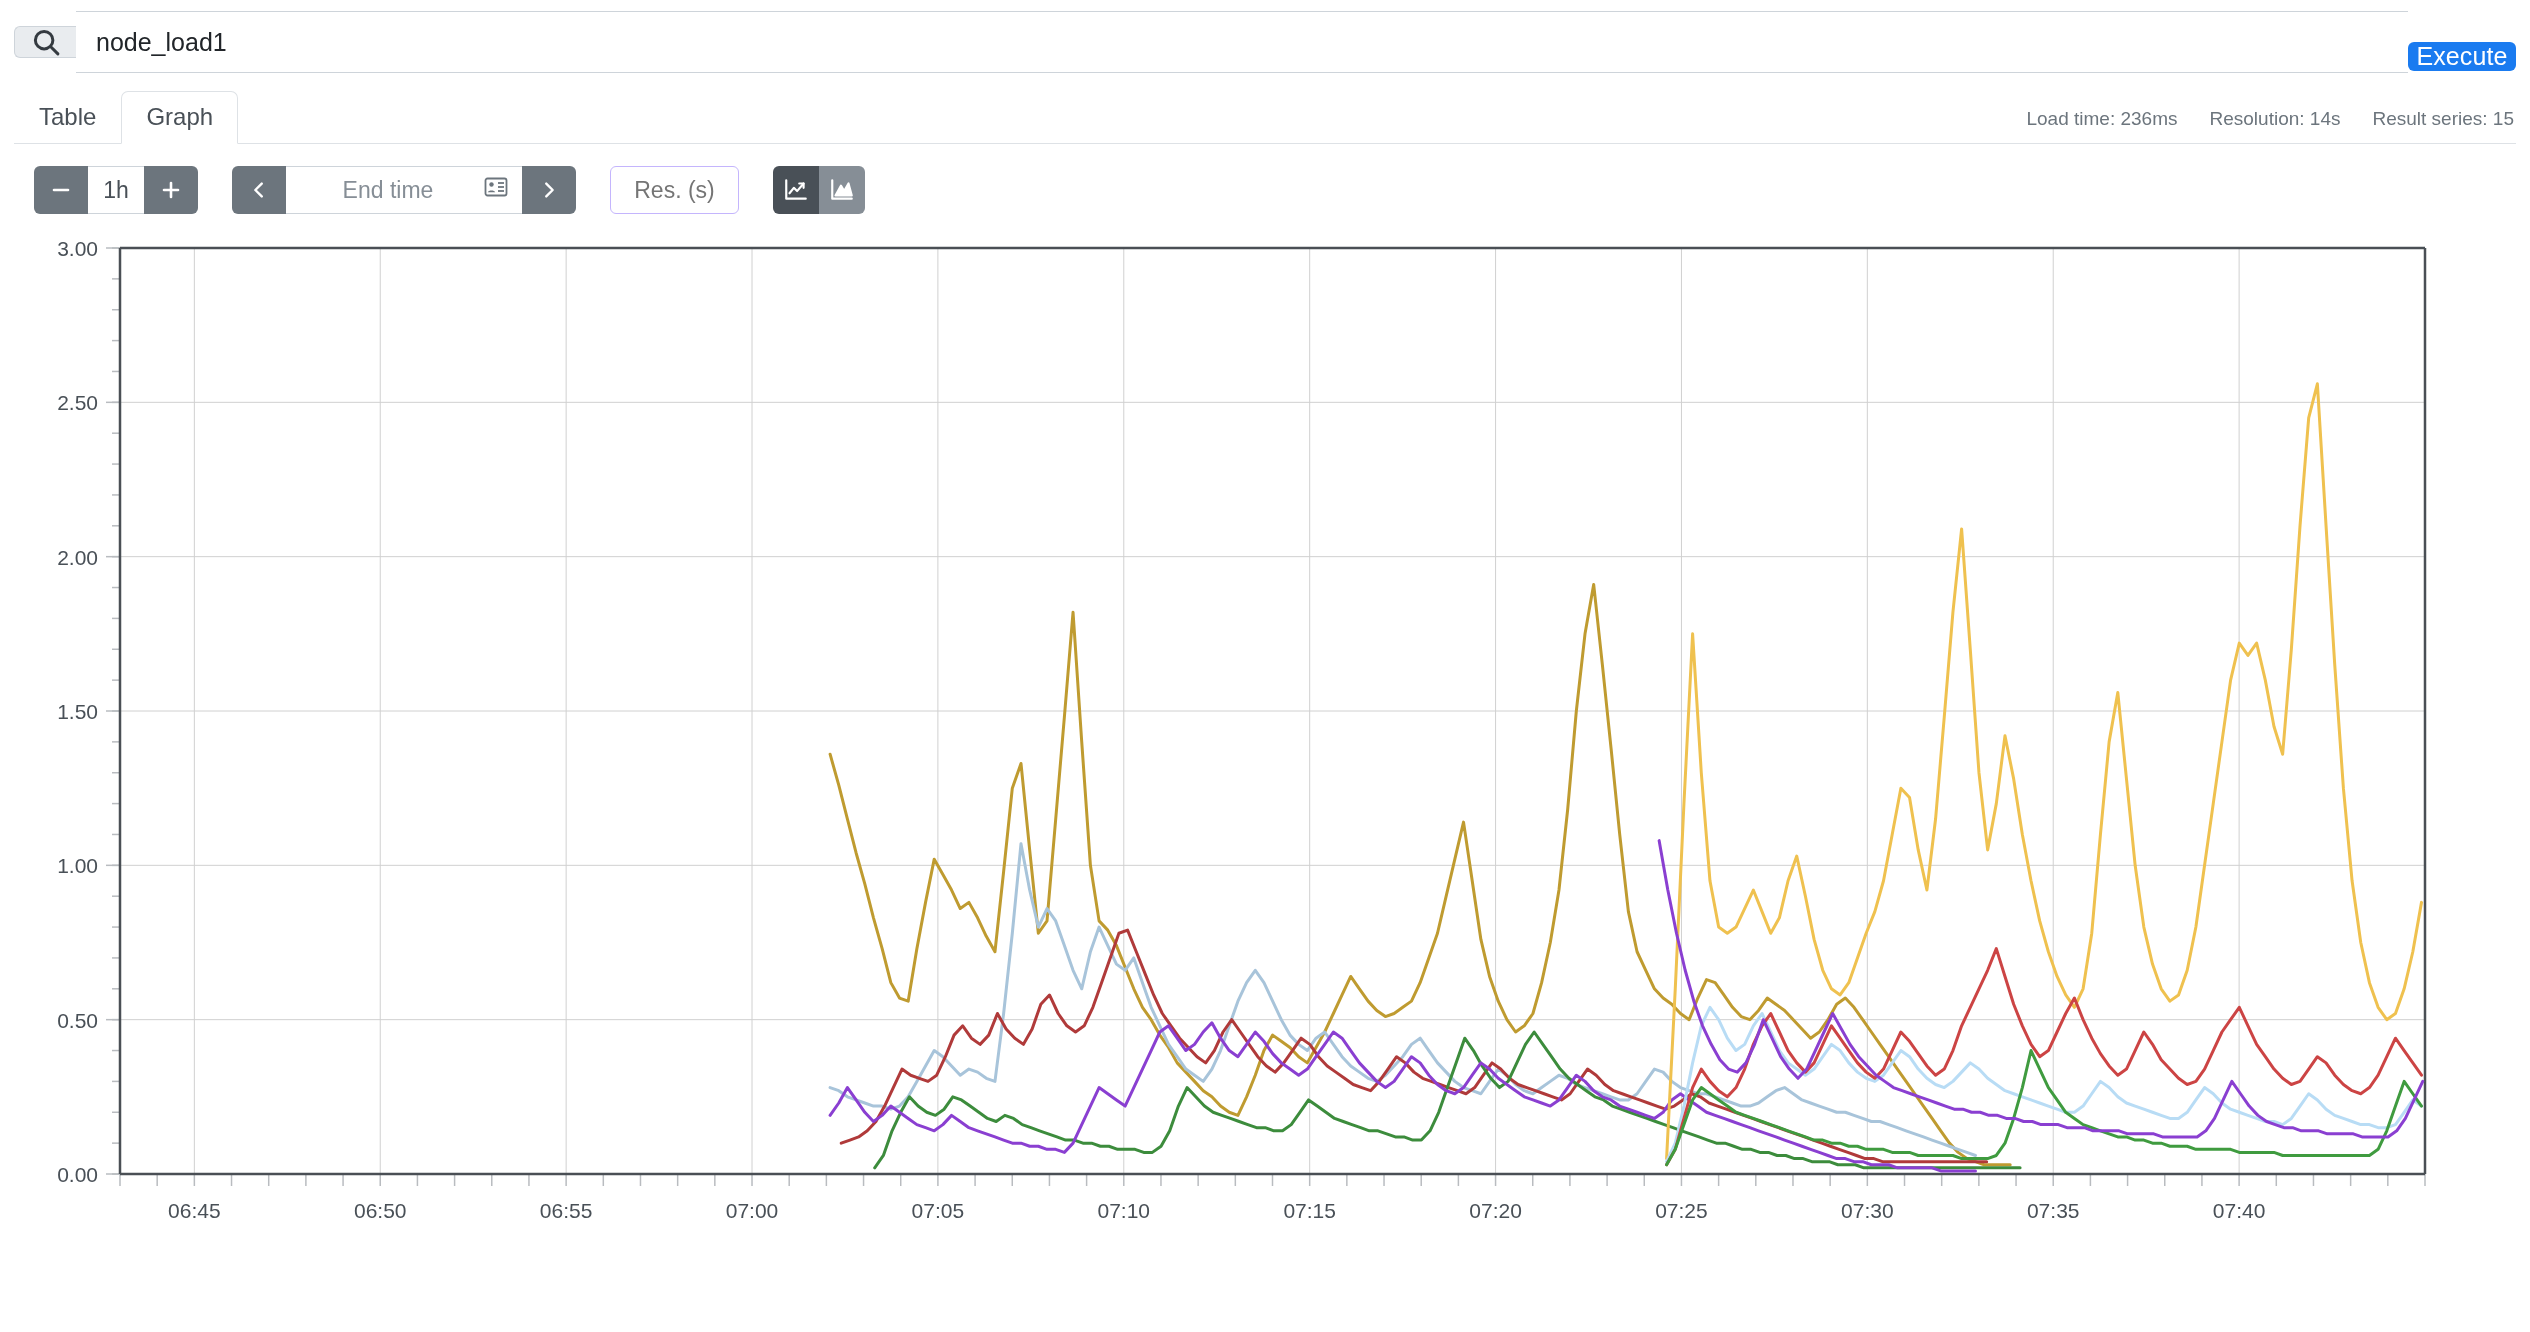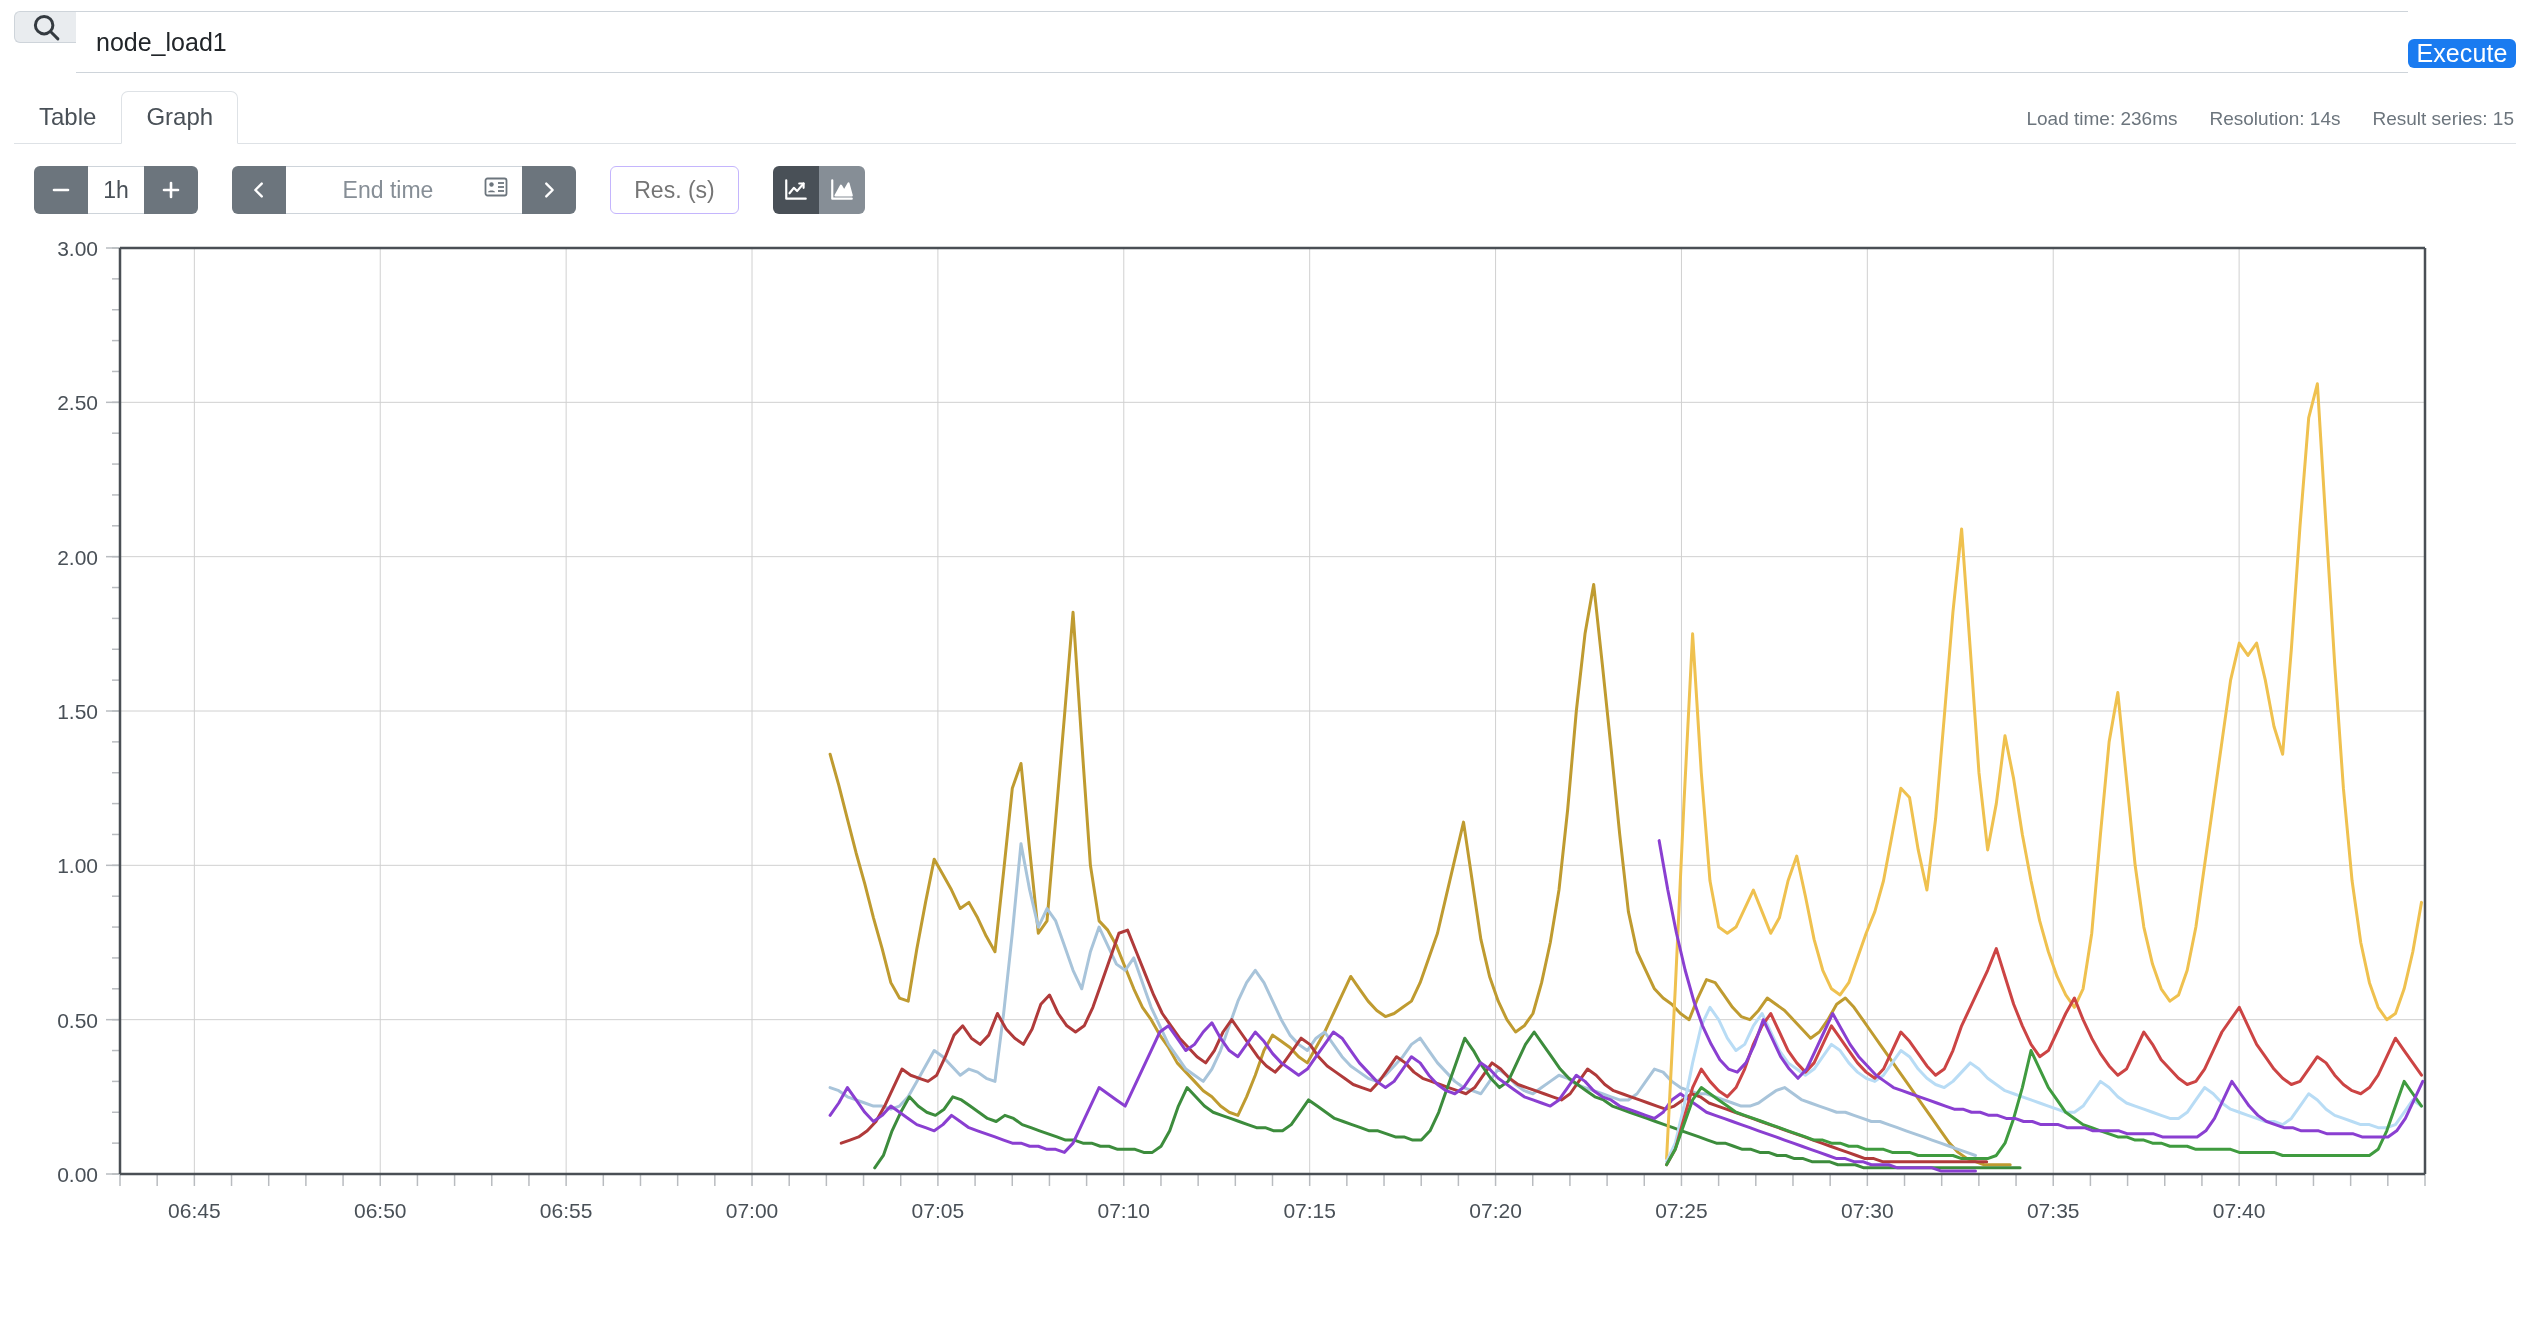--- a/index.html
+++ b/index.html
@@ -6,21 +6,21 @@
   html, body {
     width: 2530px; height: 1332px;
     background: #ffffff;
     font-family: "Liberation Sans", sans-serif;
     overflow: hidden;
   }
 
   
   .query-row {
     display: flex;
-    align-items: flex-start;
+    align-items: center;
     height: 62px;
     margin: 11px 14px 0 14px;
   }
   .search-addon {
     width: 62px;
     border: 1px solid #ced4da;
     border-right: none;
     border-radius: 6px 0 0 6px;
     background: #e9ecef;
     display: flex; align-items: center; justify-content: center;

